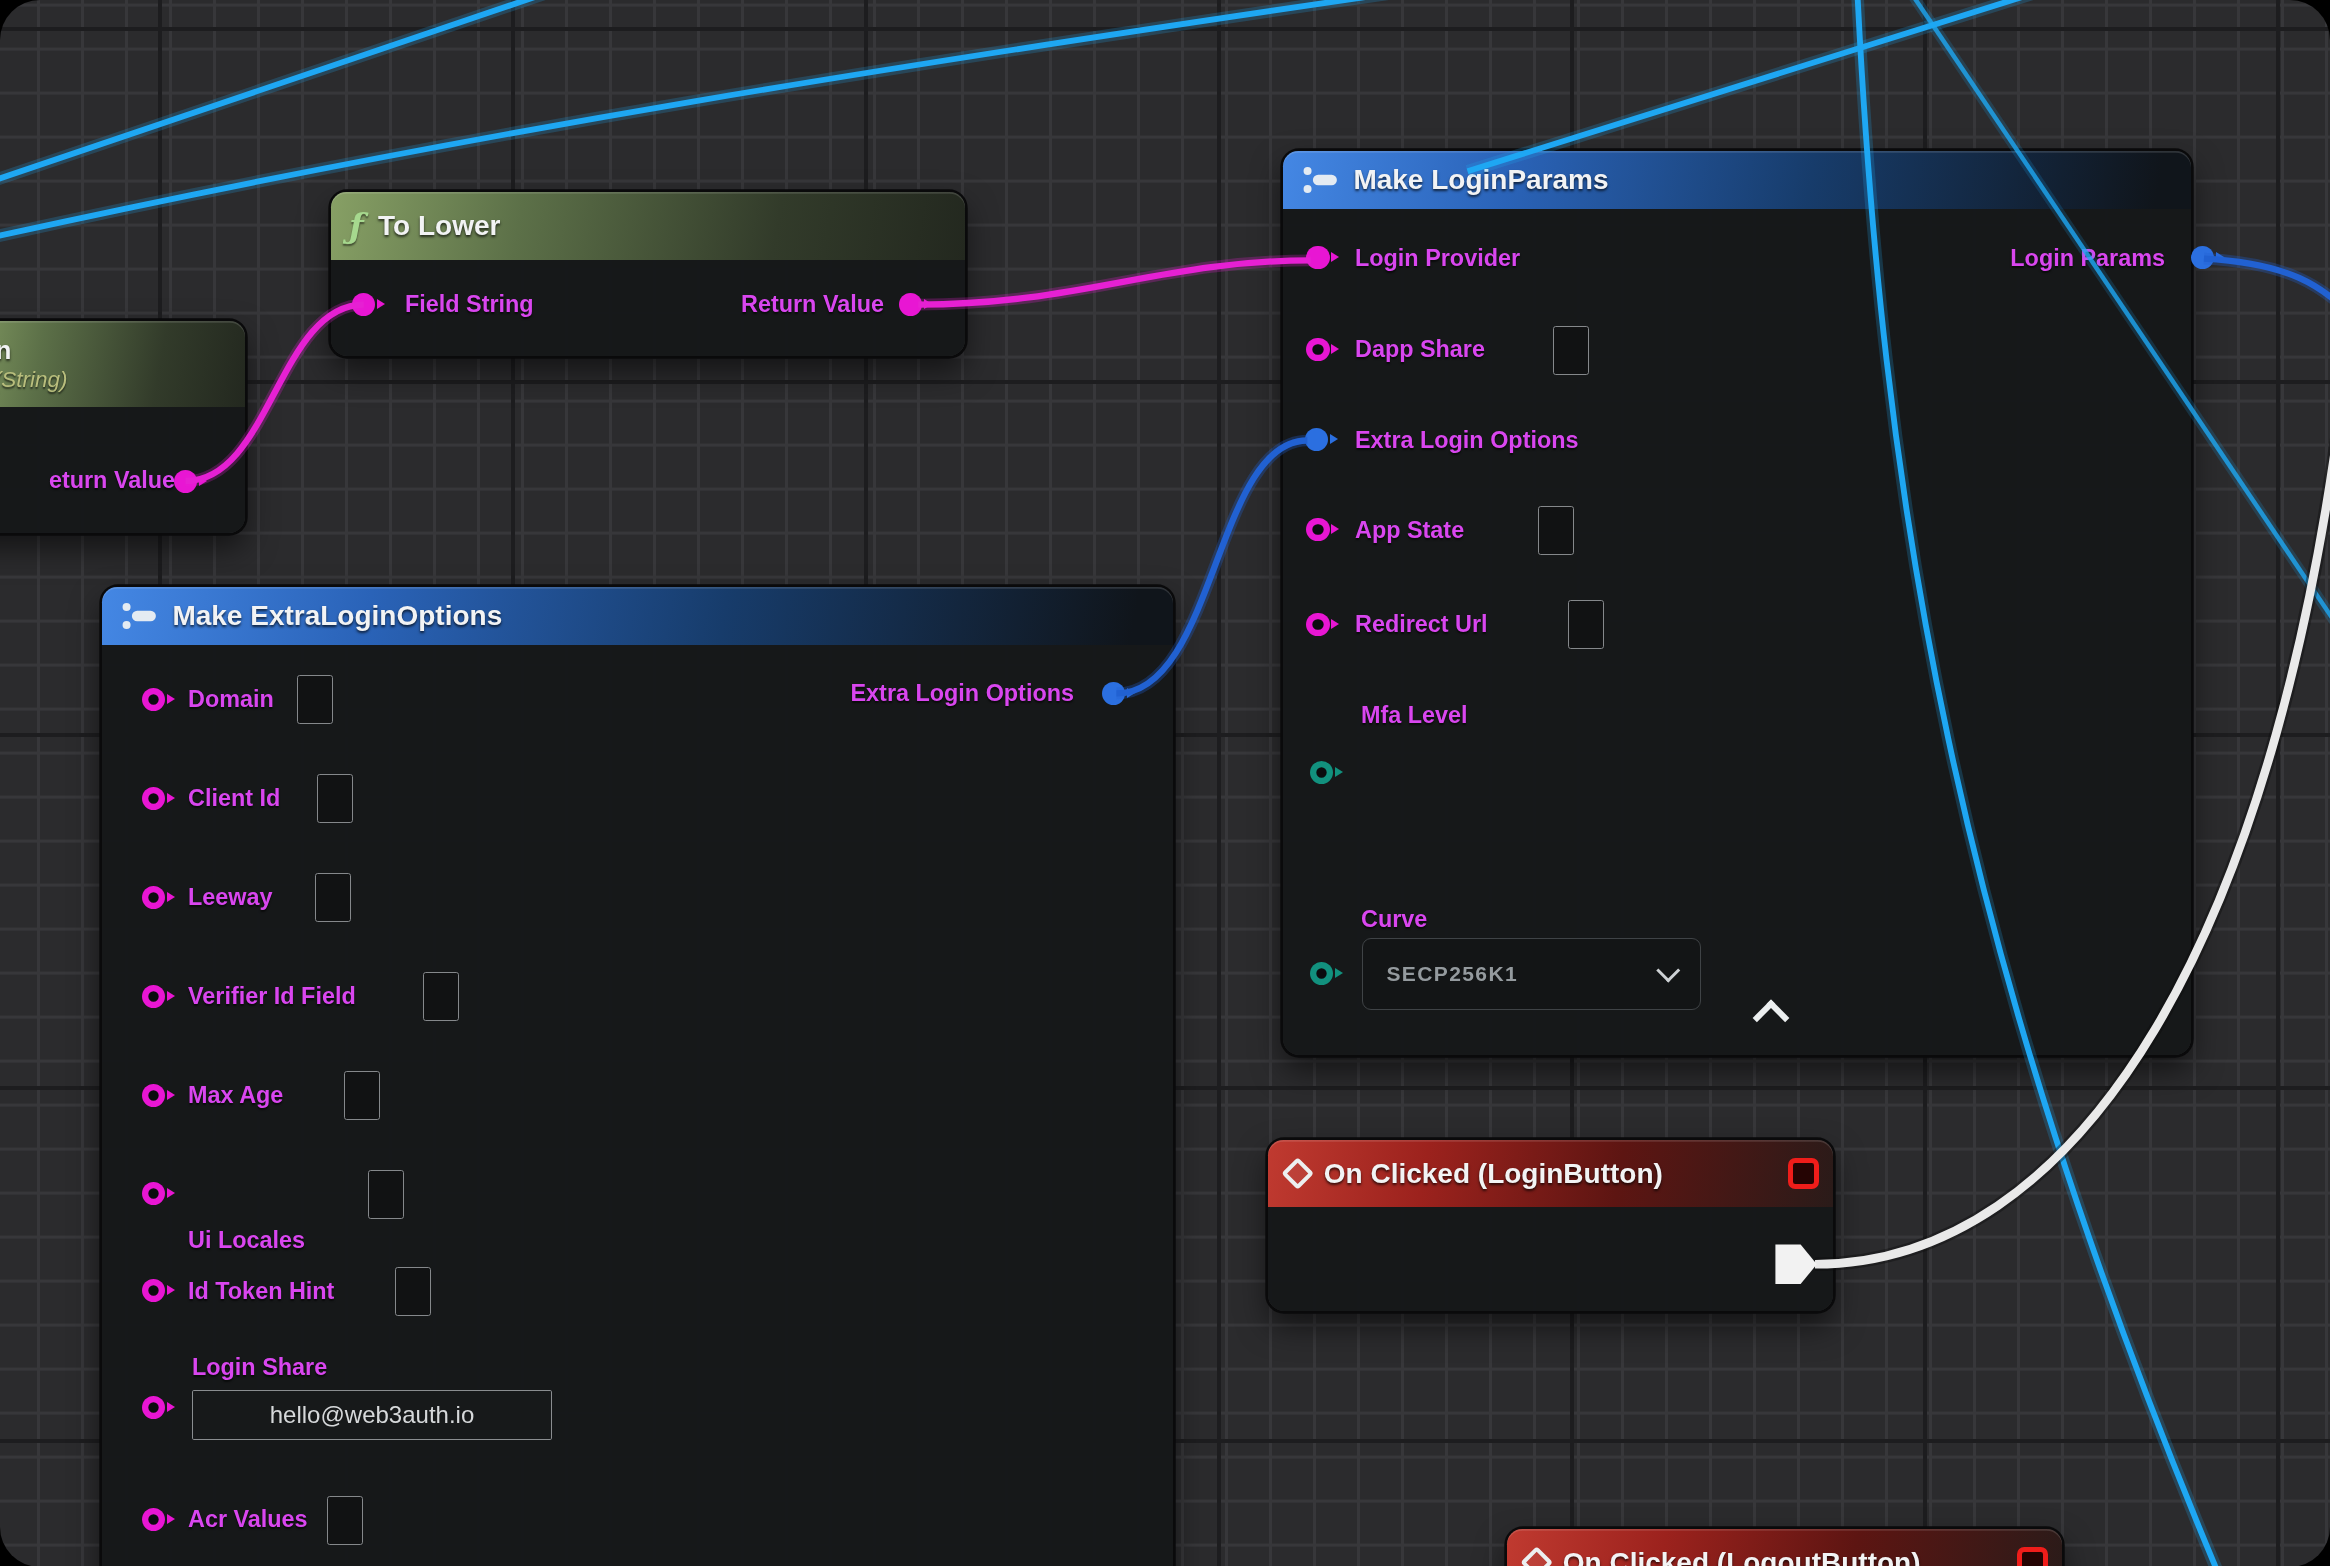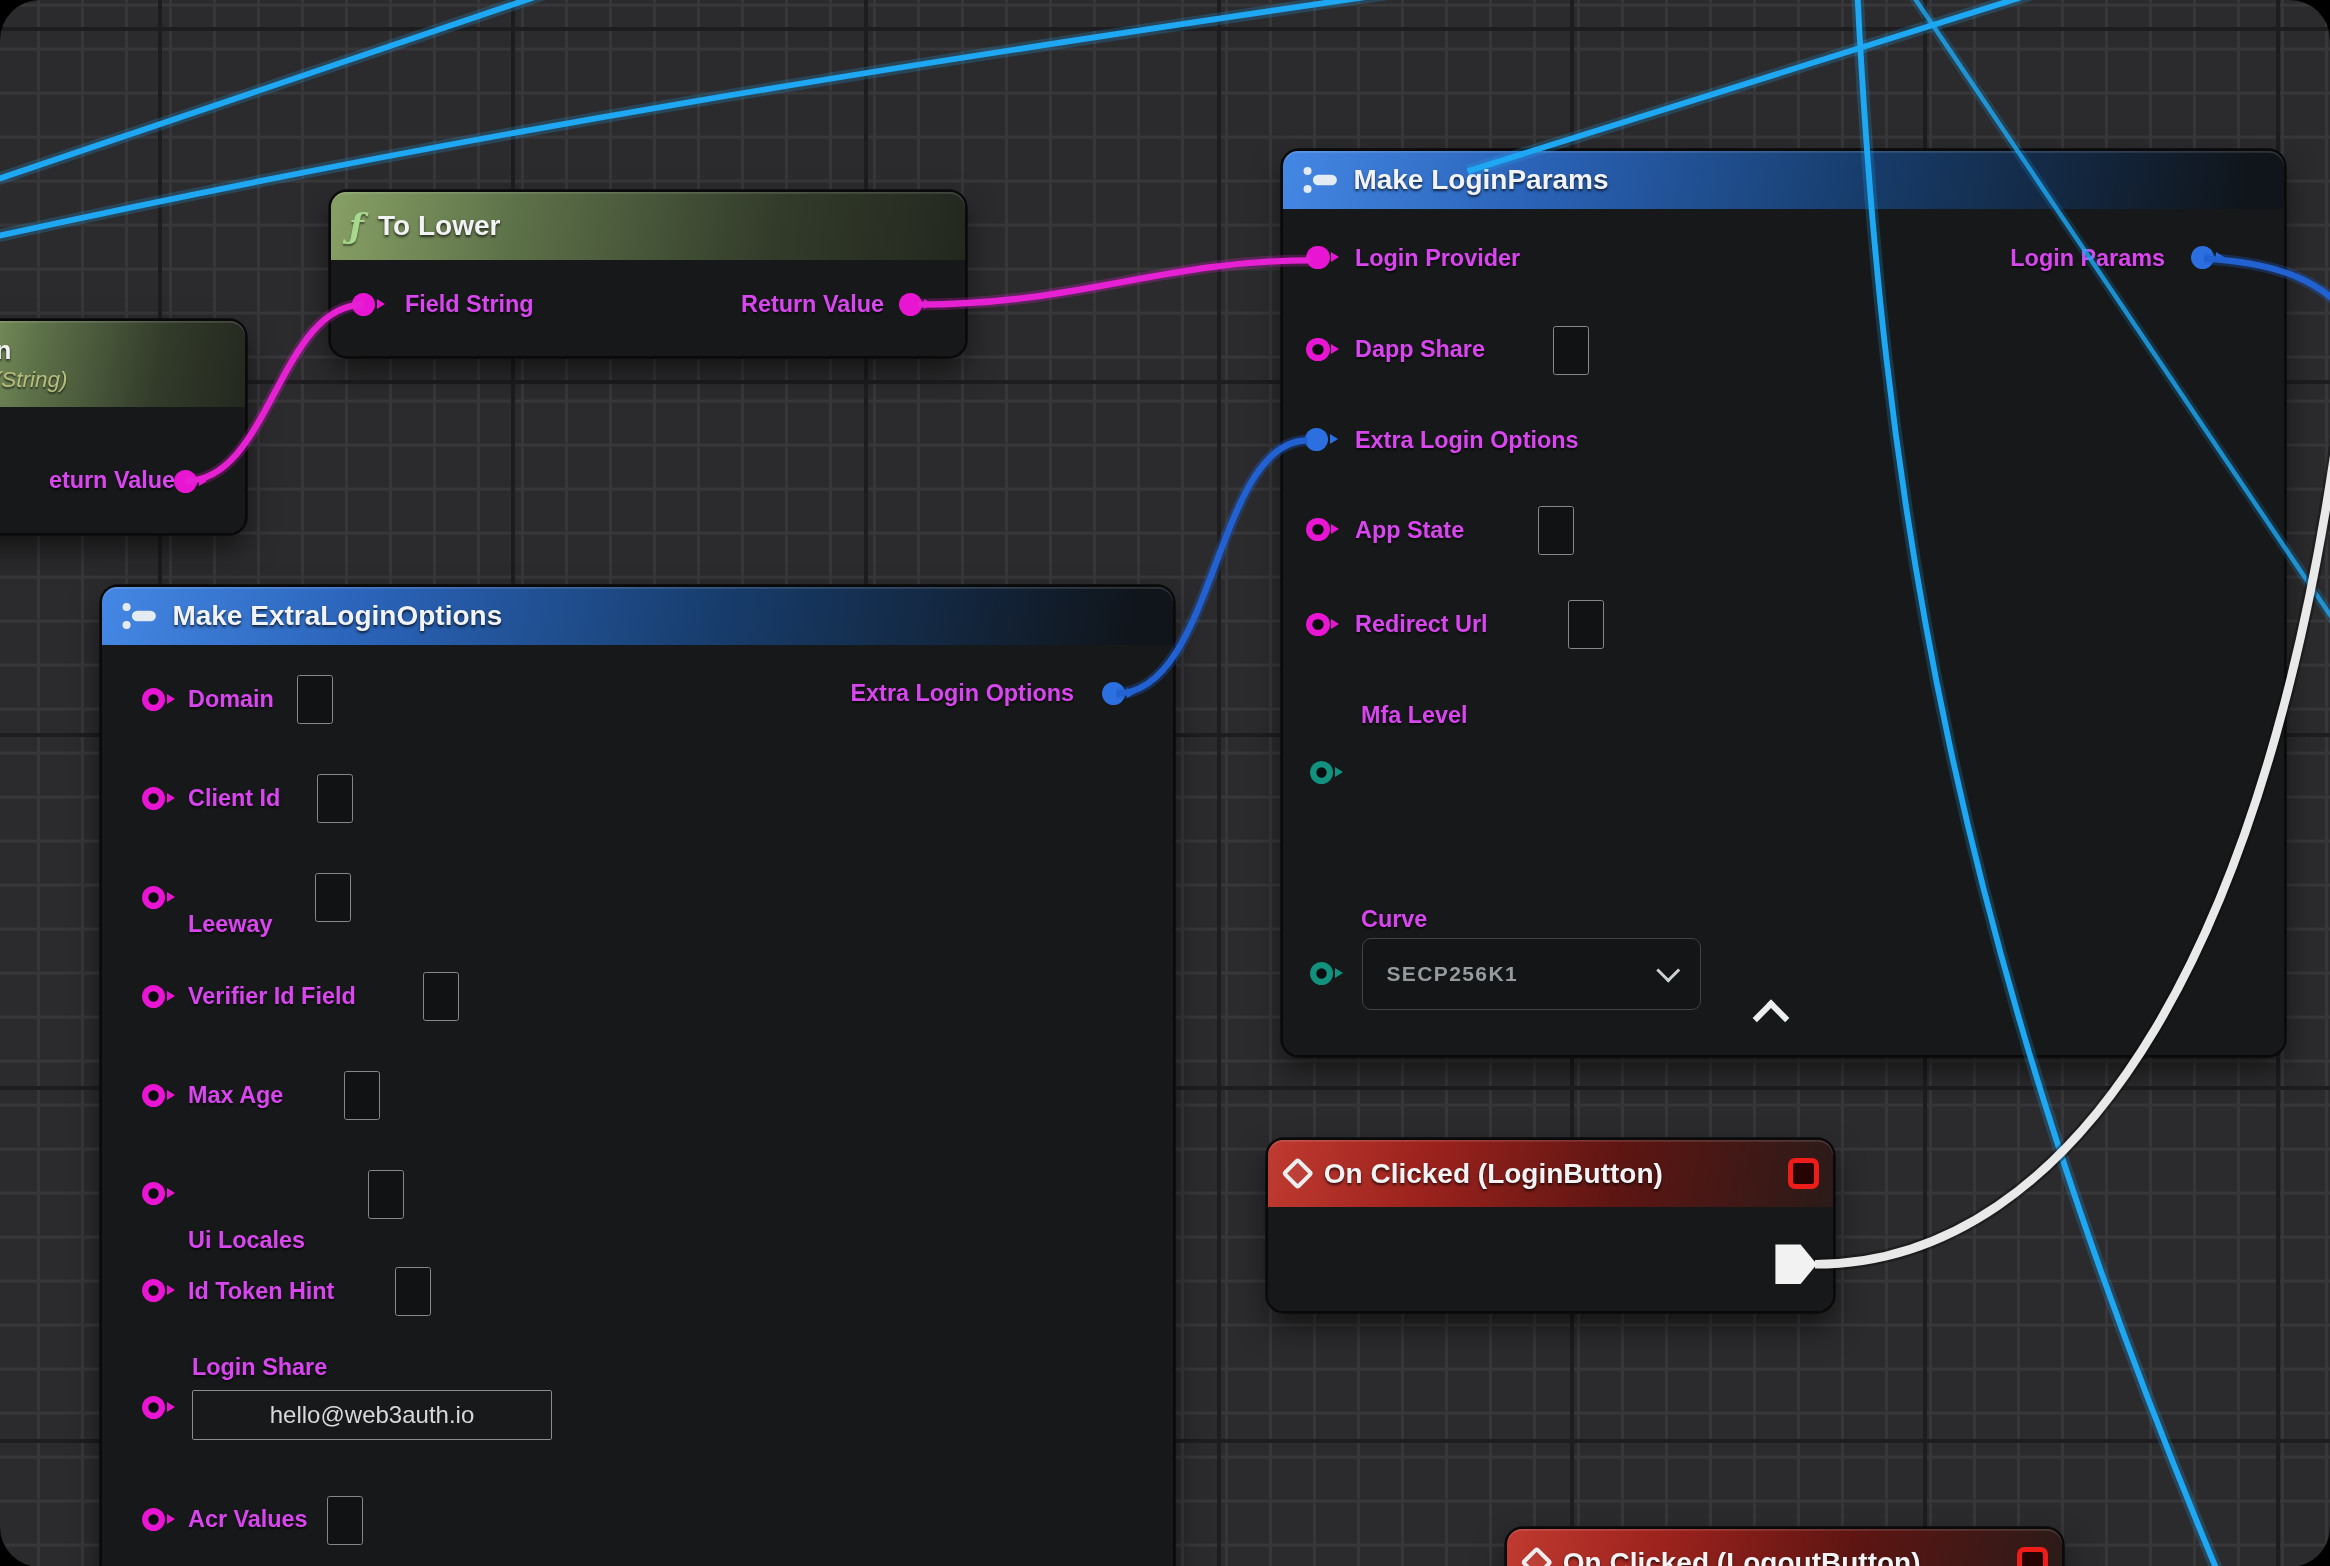--- a/index.html
+++ b/index.html
@@ -99,21 +99,21 @@
 
     <span class="pin hollow magenta" style="left:40px;top:101px;"></span>
     <span class="plabel" style="left:86px;top:99px;">Domain</span>
     <span class="valbox" style="left:195px;top:88px;"></span>
 
     <span class="pin hollow magenta" style="left:40px;top:200px;"></span>
     <span class="plabel" style="left:86px;top:198px;">Client Id</span>
     <span class="valbox" style="left:215px;top:187px;"></span>
 
     <span class="pin hollow magenta" style="left:40px;top:299px;"></span>
-    <span class="plabel" style="left:86px;top:297px;margin-top:27px;">Leeway</span>
+    <span class="plabel" style="left:86px;top:297px;">Leeway</span>
     <span class="valbox" style="left:213px;top:286px;"></span>
 
     <span class="pin hollow magenta" style="left:40px;top:398px;"></span>
     <span class="plabel" style="left:86px;top:396px;">Verifier Id Field</span>
     <span class="valbox" style="left:321px;top:385px;"></span>
 
     <span class="pin hollow magenta" style="left:40px;top:497px;"></span>
     <span class="plabel" style="left:86px;top:495px;">Max Age</span>
     <span class="valbox" style="left:242px;top:484px;"></span>
 
@@ -127,21 +127,21 @@
 
     <span class="plabel" style="left:90px;top:767px;">Login Share</span>
     <span class="pin hollow magenta" style="left:40px;top:809px;"></span>
     <input class="textinput" readonly="" style="left: 90px; top: 803px; width: 360px; text-align: center;" value="hello@web3auth.io">
 
     <span class="pin hollow magenta" style="left:40px;top:921px;"></span>
     <span class="plabel" style="left:86px;top:919px;">Acr Values</span>
     <span class="valbox" style="left:225px;top:909px;"></span>
   </div>
 
-  <div class="node" style="left:1283px;top:151px;width:1001px;height:904px;">
+  <div class="node" style="left:1283px;top:151px;width:908px;height:904px;">
     <div class="nhead blue">
       <svg width="38" height="32" viewBox="0 0 42 36">
         <circle cx="7" cy="8" r="4.5" fill="#e4ebf2"></circle>
         <circle cx="7" cy="28" r="4.5" fill="#e4ebf2"></circle>
         <rect x="13" y="12" width="27" height="12" rx="6" fill="#e4ebf2"></rect>
       </svg>
       <span class="ntitle">Make LoginParams</span>
     </div>
 
     <span class="pin filled magenta" style="left:23.4px;top:95px;"></span>

